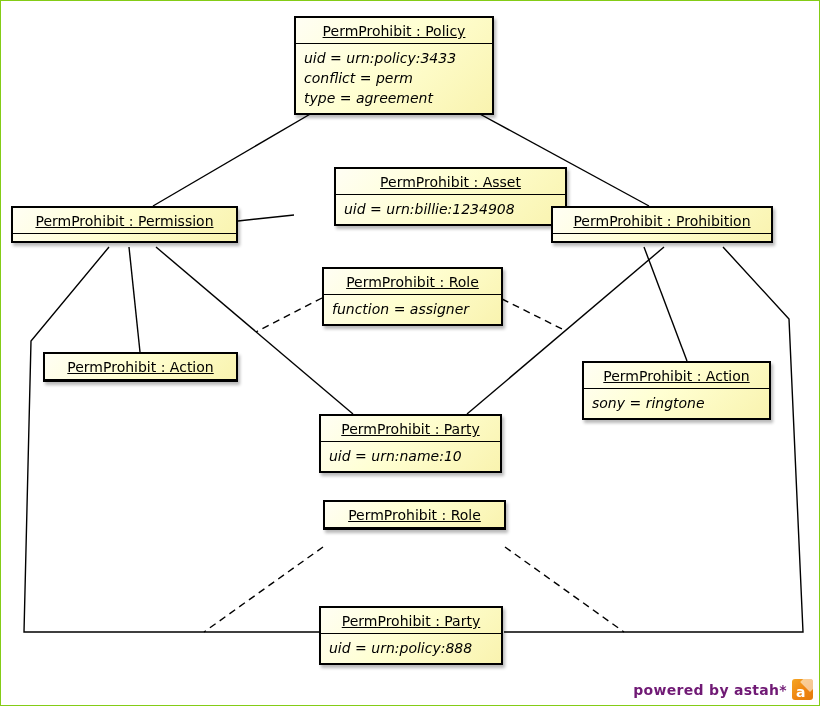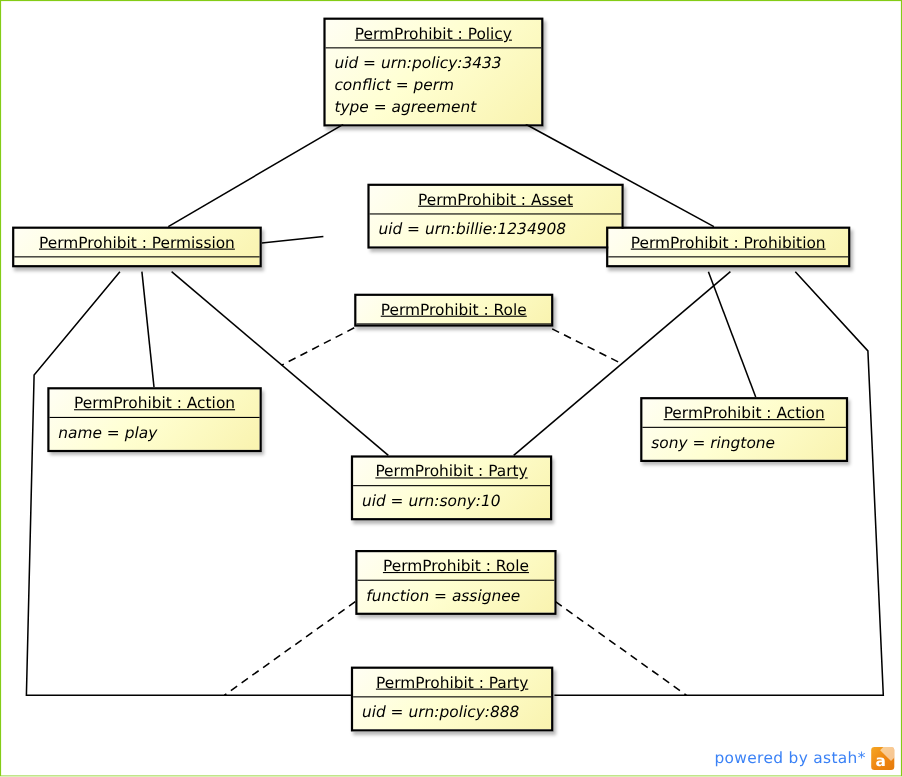--- a/index.html
+++ b/index.html
@@ -50,22 +50,22 @@
   #party-billie    { left: 318px; top: 605px; width: 180px; }
 
   .watermark {
     position: absolute;
     right: 6px; bottom: 5px;
     display: flex;
     align-items: center;
     gap: 5px;
   }
   .watermark-text {
-    color: #3b82f6;
-    font-weight: normal;
+    color: #701a75;
+    font-weight: bold;
     font-size: 14px;
     letter-spacing: 0.3px;
   }
   .astah-logo {
     width: 21px; height: 21px;
     border-radius: 3px;
     background: linear-gradient(135deg, #f5a623 0%, #ef8511 55%, #e47a0c 100%);
     position: relative;
     overflow: hidden;
   }
@@ -129,48 +129,45 @@
     <div class="node-attrs empty"></div>
   </div>
 
   <div class="node" id="prohibition">
     <div class="node-title">PermProhibit : Prohibition</div>
     <div class="node-attrs empty"></div>
   </div>
 
   <div class="node" id="role-assigner">
     <div class="node-title">PermProhibit : Role</div>
+    <div class="node-attrs">
+      <div class="attr">function = assigner</div>
+    </div>
   </div>
 
   <div class="node" id="action-play">
     <div class="node-title">PermProhibit : Action</div>
-    <div class="node-attrs">
-      <div class="attr">name = play</div>
-    </div>
   </div>
 
   <div class="node" id="action-ringtone">
     <div class="node-title">PermProhibit : Action</div>
     <div class="node-attrs">
       <div class="attr">sony = ringtone</div>
     </div>
   </div>
 
   <div class="node" id="party-sony">
     <div class="node-title">PermProhibit : Party</div>
     <div class="node-attrs">
-      <div class="attr">uid = urn:sony:10</div>
+      <div class="attr">uid = urn:name:10</div>
     </div>
   </div>
 
   <div class="node" id="role-assignee">
     <div class="node-title">PermProhibit : Role</div>
-    <div class="node-attrs">
-      <div class="attr">function = assignee</div>
-    </div>
   </div>
 
   <div class="node" id="party-billie">
     <div class="node-title">PermProhibit : Party</div>
     <div class="node-attrs">
       <div class="attr">uid = urn:policy:888</div>
     </div>
   </div>
 
   <div class="watermark">

